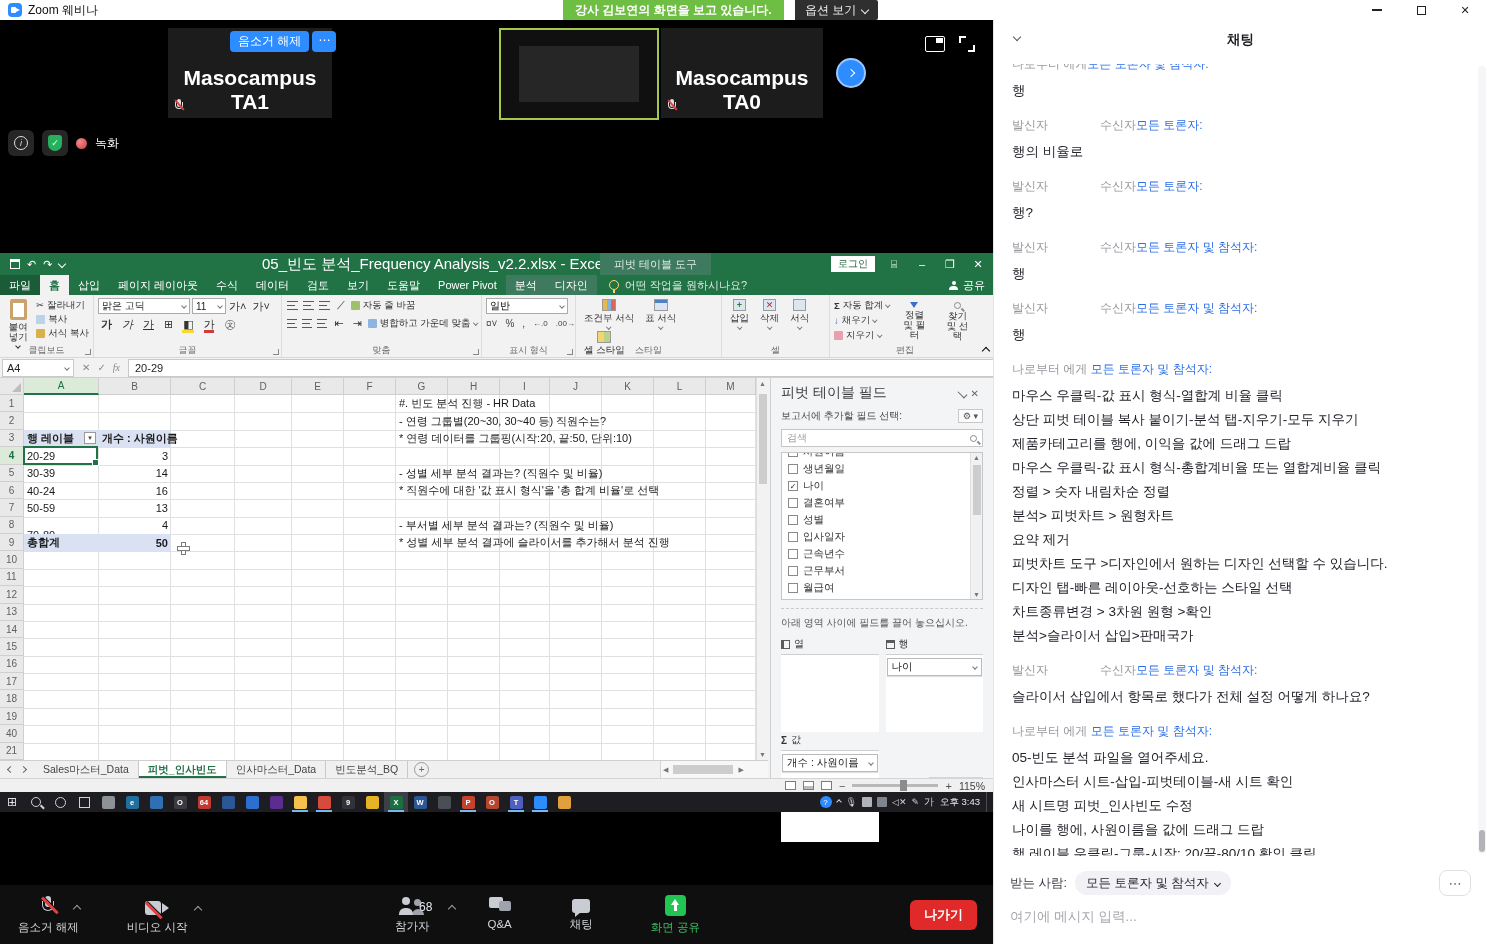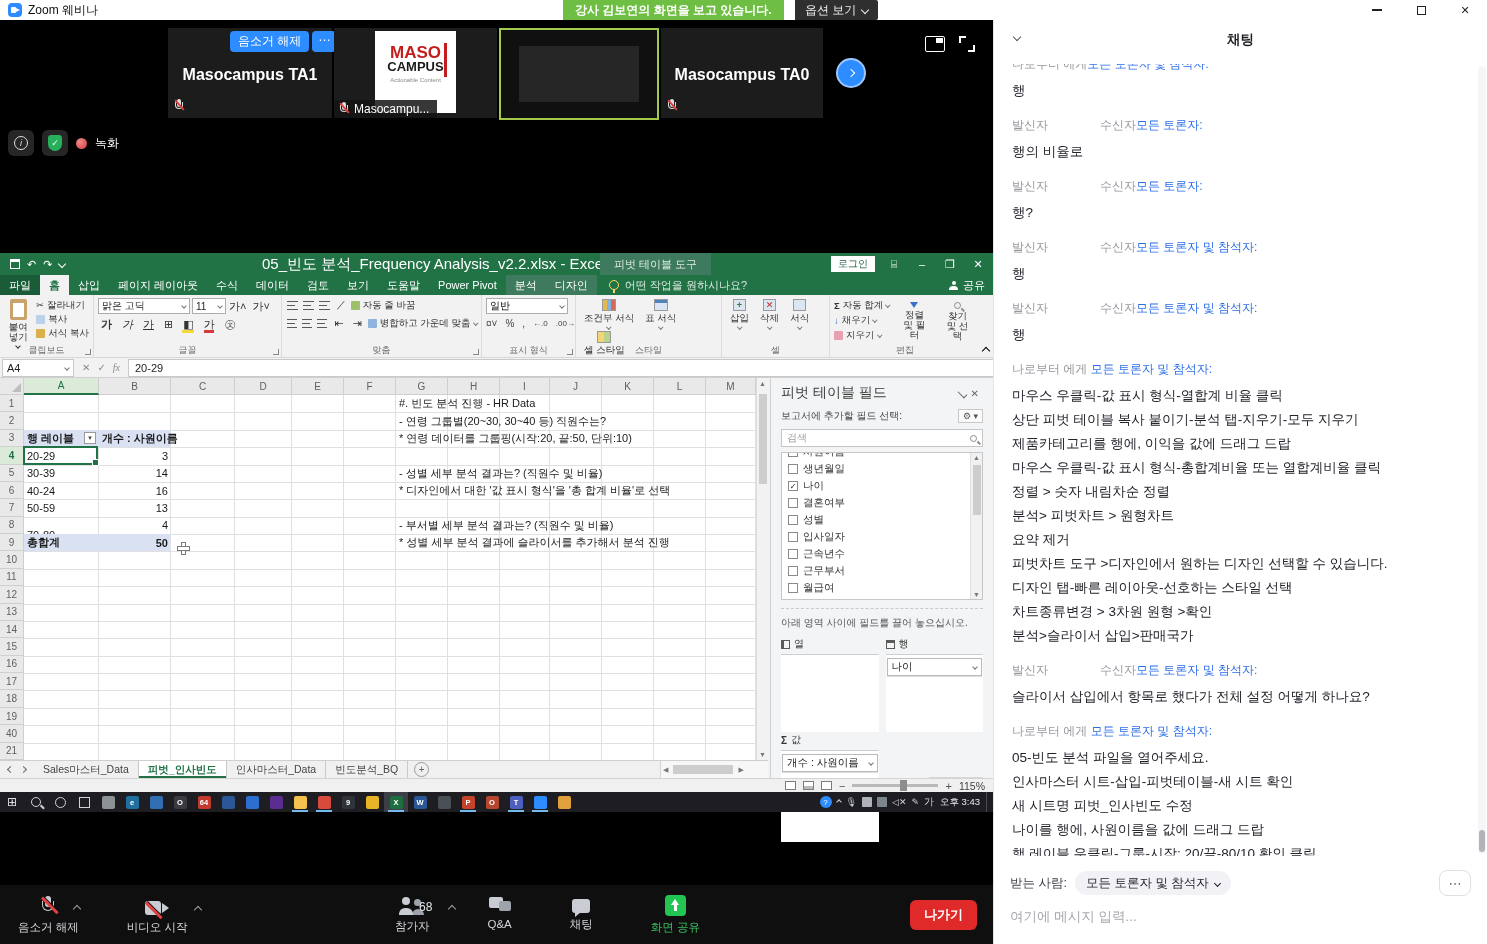--- a/index.html
+++ b/index.html
@@ -15,21 +15,21 @@
   .tb-title{font-size:12px;color:#111}
   .banner{position:absolute;left:563px;top:0;height:20px;background:#6fbe44;color:#fff;font-size:12px;font-weight:bold;display:flex;align-items:center;padding:0 12px}
   .opt-btn{position:absolute;left:795px;top:0;height:20px;background:#2f2f2f;color:#eee;font-size:12px;display:flex;align-items:center;gap:6px;padding:0 10px;border-radius:0 2px 2px 0;cursor:pointer}
   .winctl{position:absolute;right:0;top:0;height:20px;display:flex}
   .winctl>div{width:44px;height:20px;display:flex;align-items:center;justify-content:center;color:#222;font-size:11px;cursor:pointer}
   .wc-min i{display:block;width:10px;height:1.4px;background:#222}
   .wc-max i{display:block;width:9px;height:9px;border:1.2px solid #222}
   
   #share{position:absolute;left:0;top:20px;width:993px;height:924px;background:#000}
   .tile{position:absolute;top:8px;height:90px;background:#1c1c1c}
-  .tile .nm{position:absolute;left:0;right:0;top:38px;text-align:center;color:#fff;font-weight:bold;font-size:16px}
+  .tile .nm{position:absolute;left:0;right:0;top:38px;text-align:center;color:#fff;font-weight:bold;font-size:21px}
   .micmute{position:absolute;left:6px;bottom:5px;width:10px;height:14px}
   .micmute b{position:absolute;left:3px;top:0;width:4px;height:8px;background:#ddd;border-radius:2px}
   .micmute i{position:absolute;left:1px;top:3px;width:8px;height:7px;border:1.2px solid #ddd;border-top:none;border-radius:0 0 4px 4px}
   .micmute::after{content:"";position:absolute;left:-1px;top:5px;width:13px;height:2px;background:#e04141;transform:rotate(48deg)}
   .pillrow{position:absolute;left:62px;top:3px;display:flex;gap:3px}
   .pill{background:#2d8cff;color:#fff;font-size:12px;padding:2px 8px;border-radius:4px;cursor:pointer;white-space:nowrap}
   .pill.more{padding:2px 6px;cursor:pointer}
   .logo-card{position:absolute;left:41px;top:3px;width:81px;height:82px;background:#fff;text-align:center;padding-top:14px}
   .logo-card .l1{color:#c41d1d;font-weight:bold;font-size:17px;letter-spacing:0;line-height:15px}
   .logo-card .l2{color:#1a1a1a;font-weight:bold;font-size:13px;line-height:14px}
@@ -261,35 +261,20 @@
       <div class="pillrow">
         <span class="pill">음소거 해제</span>
         <span class="pill more">⋯</span>
       </div>
       <div class="nm">Masocampus TA1</div>
       <span class="micmute">
           <b></b>
           <i></i>
         </span>
     </div>
-    <div class="tile" style="left:334px;width:163px">
-      <div class="logo-card">
-        <div class="l1">MASO</div>
-        <div class="l2">CAMPUS</div>
-        <div class="l3">Actionable Content</div>
-        <div class="vbar"></div>
-      </div>
-      <div class="tile-label">
-        <span class="micmute" style="position:absolute;left:5px;bottom:2px">
-            <b></b>
-            <i></i>
-          </span>
-        <span>Masocampu...</span>
-      </div>
-    </div>
     <div class="tile active" style="left:499px;width:160px;height:92px">
       <div class="inner"></div>
     </div>
     <div class="tile" style="left:661px;width:162px">
       <div class="nm">Masocampus TA0</div>
       <span class="micmute">
           <b></b>
           <i></i>
         </span>
     </div>
@@ -616,21 +601,21 @@
           <div class="cell " style="left: 24px; top: 121.28px; width: 75px; height: 17.38px;">50-59</div>
           <div class="cell num" style="left: 99px; top: 121.28px; width: 72px; height: 17.38px;">13</div>
           <div class="cell " style="left: 24px; top: 148px; width: 75px; height: 17.38px;">70-80</div>
           <div class="cell num" style="left: 99px; top: 138.66px; width: 72px; height: 17.38px;">4</div>
           <div class="cell pv" style="left: 24px; top: 156.04px; width: 75px; height: 17.38px;">총합계</div>
           <div class="cell pv num" style="left: 99px; top: 156.04px; width: 72px; height: 17.38px;">50</div>
           <div class="cell" style="left: 396px; top: 17px; height: 17.38px; width: 360px;">#. 빈도 분석 진행 - HR Data</div>
           <div class="cell" style="left: 396px; top: 34.38px; height: 17.38px; width: 360px;">- 연령 그룹별(20~30, 30~40 등) 직원수는?</div>
           <div class="cell" style="left: 396px; top: 51.76px; height: 17.38px; width: 360px;">* 연령 데이터를 그룹핑(시작:20, 끝:50, 단위:10)</div>
           <div class="cell" style="left: 396px; top: 86.52px; height: 17.38px; width: 360px;">- 성별 세부 분석 결과는? (직원수 및 비율)</div>
-          <div class="cell" style="left: 396px; top: 103.9px; height: 17.38px; width: 360px;">* 디자인에서 대한 '값 표시 형식'을 '총 합계 비율'로 선택</div>
+          <div class="cell" style="left: 396px; top: 103.9px; height: 17.38px; width: 360px;">* 직원수에 대한 '값 표시 형식'을 '총 합계 비율'로 선택</div>
           <div class="cell" style="left: 396px; top: 138.66px; height: 17.38px; width: 360px;">- 부서별 세부 분석 결과는? (직원수 및 비율)</div>
           <div class="cell" style="left: 396px; top: 156.04px; height: 17.38px; width: 360px;">* 성별 세부 분석 결과에 슬라이서를 추가해서 분석 진행</div>
           <div class="selbox" style="left: 23px; top: 68.14px; width: 75px; height: 18.38px;"></div>
           <div class="curs" style="left: 178px; top: 165px;"></div>
         </div>
 
       <div class="xl-pane">
         <div class="pane-title">
           <span>피벗 테이블 필드</span>
           <span class="sp"></span>

